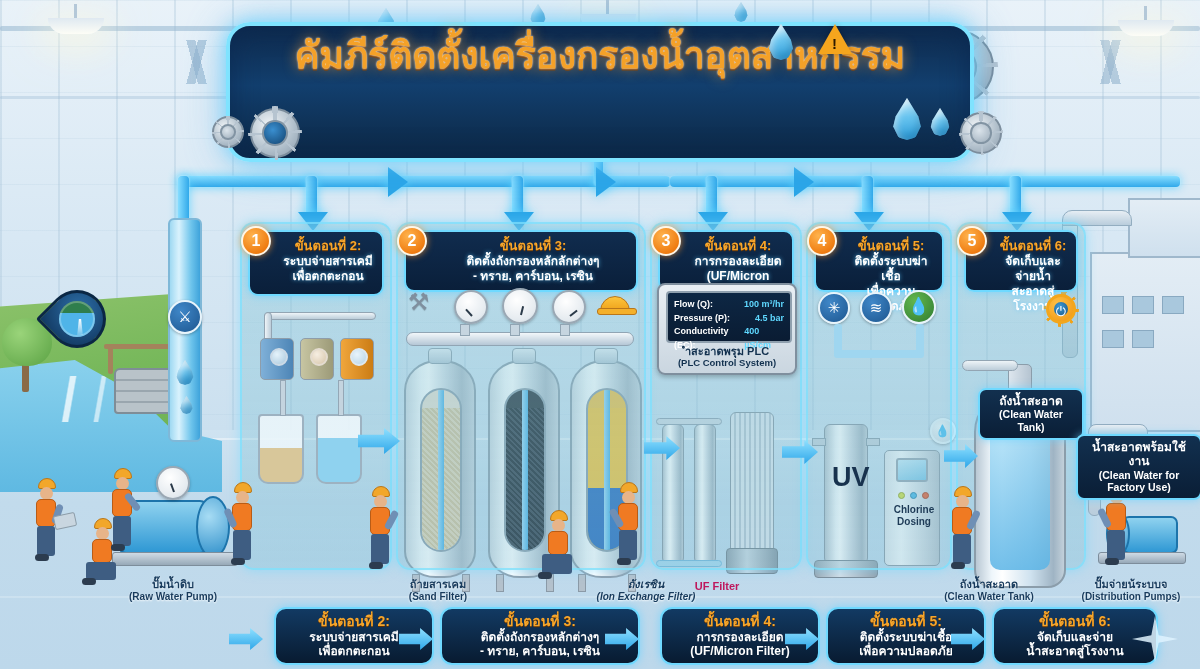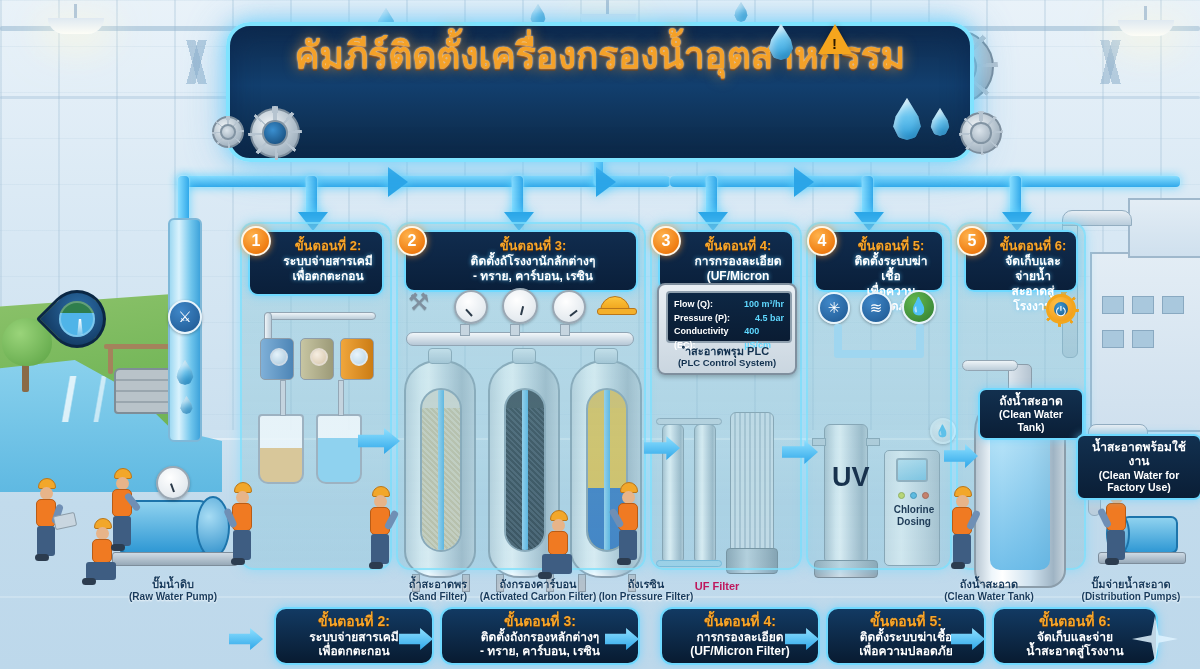--- a/index.html
+++ b/index.html
@@ -433,21 +433,21 @@
     <div style="position:absolute;left:74px;top:190px;width:46px;height:70px;border-radius:4px 4px 10px 10px;
         background:linear-gradient(180deg,rgba(240,248,252,.85) 0 34%,#8fd2ef 34% 100%);border:2px solid #9db2c1;"></div>
     <div style="position:absolute;left:38px;top:156px;width:6px;height:36px;background:#c4d4df;border:1px solid #94a7b6;"></div>
     <div style="position:absolute;left:96px;top:156px;width:6px;height:36px;background:#c4d4df;border:1px solid #94a7b6;"></div>
   </div>
 
   <div class="panel" style="left:396px;width:250px;height:348px;">
     <div class="panel-head" style="height:62px;">
       <div class="step-num">2</div>
       <div class="t1">ขั้นตอนที่ 3:</div>
-      <div class="t2">ติดตั้งถัโรงงานักลักต่างๆ</div>
+      <div class="t2">ติดตั้งถังกรองหลักลักต่างๆ</div>
       <div class="t2">- ทราย, คาร์บอน, เรซิน</div>
     </div>
     <div class="wrench-x" style="left:10px;top:66px;">⚒</div>
     <div class="gauge" style="left:56px;top:66px;width:34px;height:34px;">
         <i style="transform:rotate(-42deg);"></i>
       </div>
     <div class="gauge" style="left:104px;top:64px;width:36px;height:36px;">
         <i style="transform:rotate(14deg);"></i>
       </div>
     <div class="gauge" style="left:154px;top:66px;width:34px;height:34px;">
@@ -693,37 +693,33 @@
   <div class="dark-label" style="left:1076px;top:434px;width:126px;">
     <div>น้ำสะอาดพร้อมใช้งาน</div>
     <div class="en">(Clean Water for Factory Use)</div>
   </div>
 
   <div class="eq-label" style="left:110px;top:578px;width:126px;">
     <div>ปั๊มน้ำดิบ</div>
     <div class="en">(Raw Water Pump)</div>
   </div>
   <div class="eq-label" style="left:386px;top:578px;width:104px;">
-    <div>ถัำสะอาดพร</div>
+    <div>ถัายสารเคม</div>
     <div class="en">(Sand Filter)</div>
   </div>
-  <div class="eq-label" style="left:474px;top:578px;width:128px;">
-    <div>ถังกรองคาร์บอน</div>
-    <div class="en">(Activated Carbon Filter)</div>
-  </div>
-  <div class="eq-label" style="left:586px;top:578px;width:120px;">
+  <div class="eq-label" style="left:586px;top:578px;width:120px;font-style:italic;">
     <div>ถังเรซิน</div>
-    <div class="en">(Ion Pressure Filter)</div>
+    <div class="en">(Ion Exchange Filter)</div>
   </div>
   <div class="eq-label" style="left:932px;top:578px;width:114px;">
     <div>ถังน้ำสะอาด</div>
     <div class="en">(Clean Water Tank)</div>
   </div>
   <div class="eq-label" style="left:1066px;top:578px;width:130px;">
-    <div>ปั๊มจ่ายน้ำสะอาด</div>
+    <div>ปั๊มจ่ายน้ระบบจ</div>
     <div class="en">(Distribution Pumps)</div>
   </div>
   <div style="position:absolute;left:672px;top:580px;width:90px;text-align:center;color:#be185d;font-size:11px;font-weight:bold;z-index:27;">UF Filter</div>
 
   <div class="botbar">
     <div class="barrow" style="left:230px;left:229px;top:24px;"></div>
 
     <div class="bstep" style="left:274px;width:160px;">
       <div class="t1">ขั้นตอนที่ 2:</div>
       <div class="t2">ระบบจ่ายสารเคมี</div>

